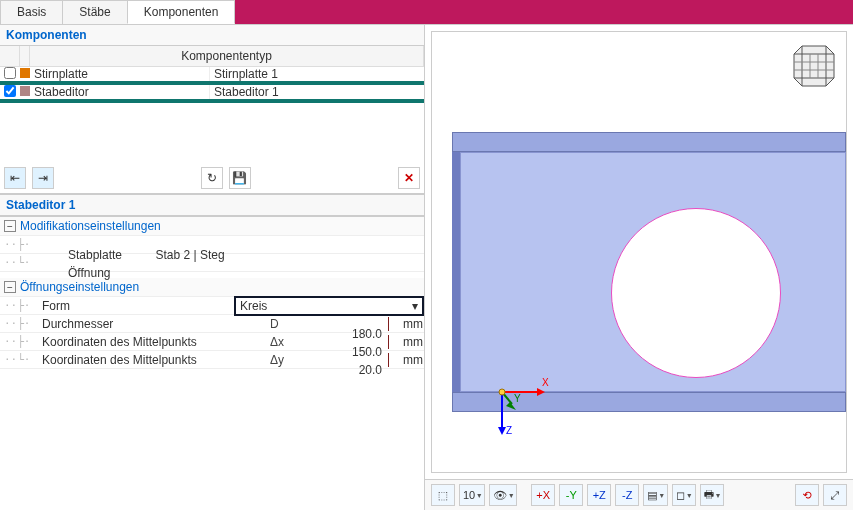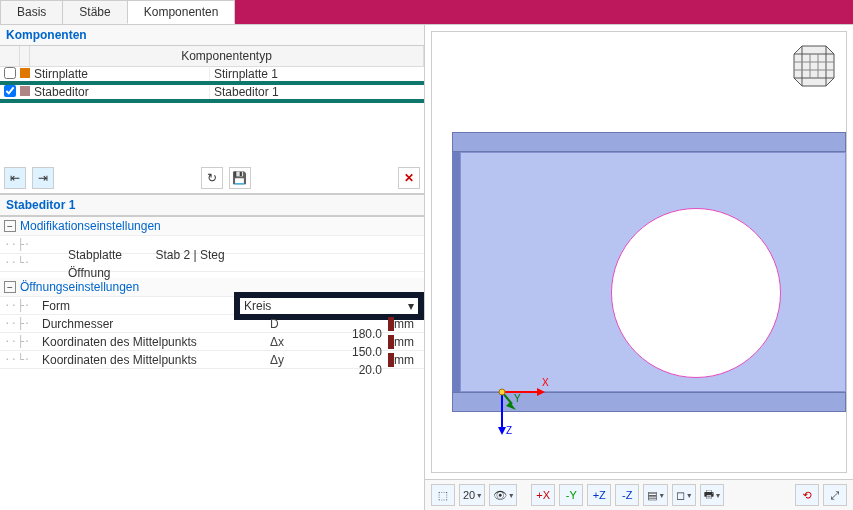--- a/index.html
+++ b/index.html
@@ -136,23 +136,23 @@
     .prop-row {
       display: flex;
       border-bottom: 1px solid #eee;
       height: 18px;
       align-items: center;
     }
     .tree { width: 40px; color: #bbb; font-family: monospace; font-size: 11px; padding-left: 4px; }
     .pname { flex: 1; padding-left: 2px; }
     .psym { width: 28px; text-align: left; color: #444; }
     .pval { width: 90px; text-align: right; padding-right: 6px; margin-top: 20px; }
-    .punit { width: 36px; border-left: 6px solid #7f1d1d; padding-left: 0; }
+    .punit { width: 36px; border-left: 1px solid #7f1d1d; padding-left: 14px; }
     .pselect {
-      width: 190px; border: 6px solid #0f172a; background: #fff; padding: 1px 4px;
+      width: 190px; border: 2px solid #0f172a; background: #fff; padding: 1px 4px;
       display: flex; justify-content: space-between; align-items: center; cursor: pointer;
     }
     
     .viewport {
       flex: 1;
       position: relative;
       border: 1px solid #ccc;
       margin: 6px;
       background: linear-gradient(#fff, #fff);
       overflow: hidden;
@@ -380,21 +380,21 @@
         <text x="24" y="62" fill="blue">Z</text>
         <circle cx="20" cy="20" r="3" fill="#ffd040" stroke="#a07000"></circle>
       </svg>
     </div>
 
     <div class="view-tb">
       <div class="vbtn">
           <span>⬚</span>
         </div>
       <div class="vbtn">
-          <span>20</span>
+          <span>10</span>
           <span class="drop">▾</span>
         </div>
       <div class="vbtn">
           <span>👁</span>
           <span class="drop">▾</span>
         </div>
       <div style="width:6px"></div>
       <div class="vbtn">
           <span style="color:#c00">+X</span>
         </div>

